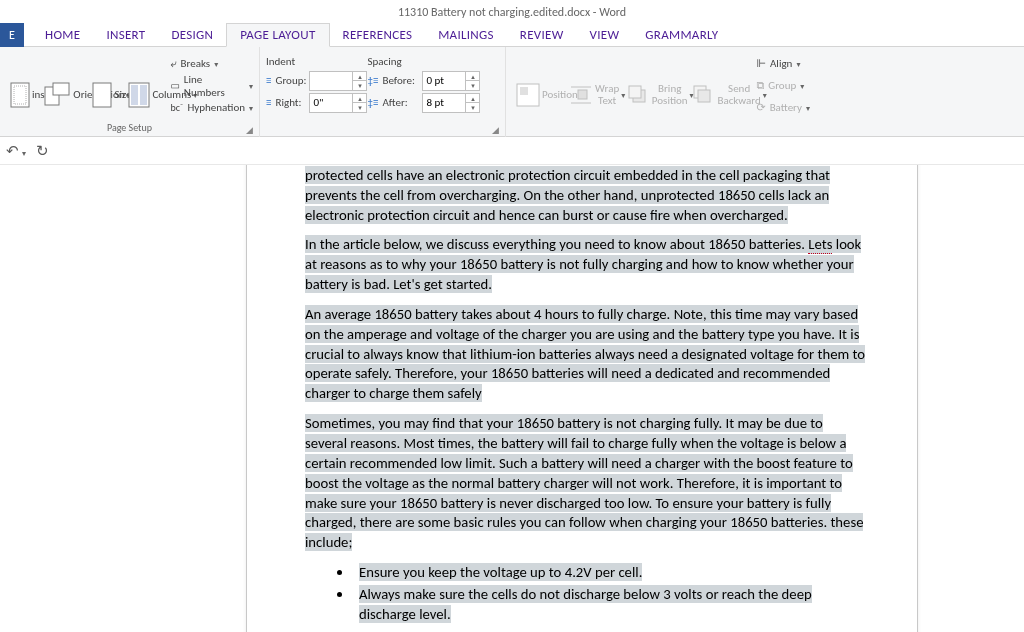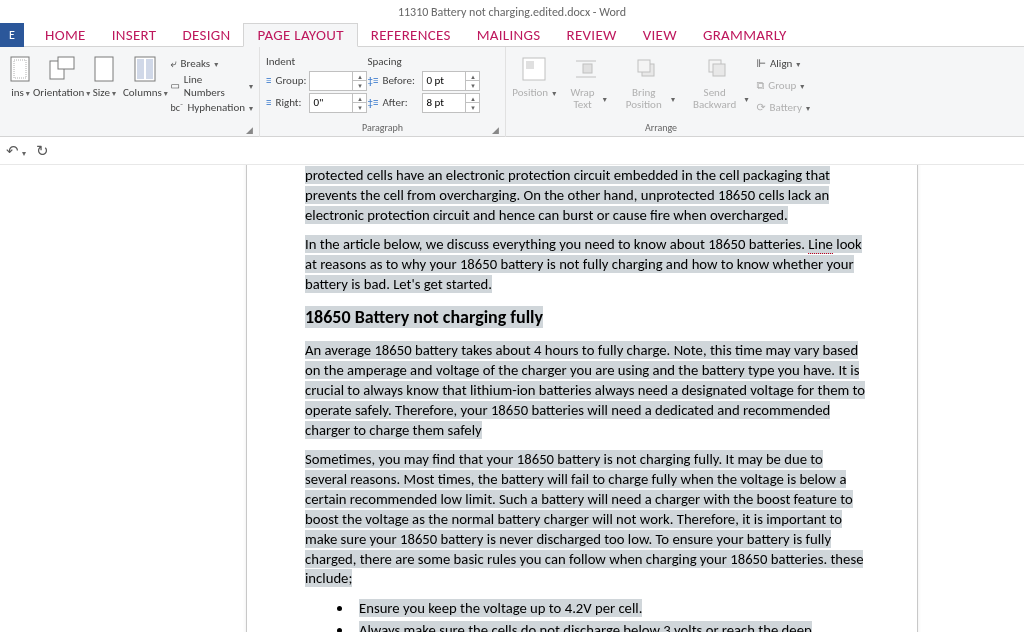--- a/index.html
+++ b/index.html
@@ -1,27 +1,27 @@
 <!DOCTYPE html>
 <html><head>
 <meta charset="utf-8">
 <style>
 *{box-sizing:border-box;margin:0;padding:0;font-family:Calibri,"Segoe UI",Arial,sans-serif}
 body{background:#fff;overflow:hidden;width:1024px;height:632px;position:relative;font-size:12px;color:#444}
 .title-bar{height:23px;background:#fff;display:flex;align-items:center;justify-content:center;font-size:12px;color:#666}
 .menu-bar{height:24px;background:#fff;display:flex;align-items:center;border-bottom:1px solid #d4d4d4}
 .file-tab{background:#2b579a;color:#fff;width:24px;height:24px;display:flex;align-items:center;justify-content:center;font-size:12px;margin-right:8px}
-.menu-item{padding:0 13px;height:24px;display:flex;align-items:center;font-size:15px;color:#be185d;cursor:pointer;letter-spacing:.3px}
+.menu-item{padding:0 13px;height:24px;display:flex;align-items:center;font-size:13px;color:#4c1d95;cursor:pointer;letter-spacing:.3px}
 .menu-item.active{border:1px solid #d4d4d4;border-bottom:1px solid #f5f6f7;background:#f5f6f7}
 .ribbon{height:90px;background:#f5f6f7;border-bottom:1px solid #d4d4d4;display:flex}
 .group{border-right:1px solid #e1e1e1;padding:4px 6px 0 6px;display:flex;flex-direction:column;position:relative;height:90px}
 .group-label{font-size:10px;color:#666;text-align:center;padding-bottom:2px;position:absolute;bottom:1px;left:0;right:0}
 .dialog-launcher{position:absolute;right:3px;bottom:3px;width:10px;height:10px;font-size:9px;color:#888}
 .group-body{display:flex;gap:4px;flex:1}
-.big-btn{display:flex;flex-direction:column;align-items:center;justify-content:flex-start;padding:2px 4px 0;gap:2px;min-width:42px;cursor:pointer}
+.big-btn{display:flex;flex-direction:row;align-items:center;justify-content:flex-start;padding:2px 4px 0;gap:2px;min-width:42px;cursor:pointer}
 .big-btn .icon-lg{width:32px;height:32px;display:flex;align-items:center;justify-content:center}
 .big-btn .lbl{font-size:11px;color:#444;line-height:1.1;text-align:center;display:flex;align-items:center;gap:2px}
 .big-btn.disabled .lbl,.big-btn.disabled .icon-lg{color:#b0b0b0}
 .small-row{display:flex;align-items:center;gap:4px;font-size:11px;color:#444;height:21px}
 .small-stack{display:flex;flex-direction:column;gap:1px;padding-top:2px}
 .spin{display:flex;align-items:center;border:1px solid #c0c0c0;background:#fff;height:20px}
 .spin input{border:0;outline:0;width:42px;font-size:11px;padding:0 3px;background:transparent}
 .spin .spinners{display:flex;flex-direction:column;width:14px;border-left:1px solid #c0c0c0}
 .spin .spinners span{height:9px;font-size:7px;text-align:center;line-height:9px;color:#666;cursor:pointer}
 .spin .spinners span:first-child{border-bottom:1px solid #c0c0c0}
@@ -121,20 +121,21 @@
             <span>Line Numbers</span> 
             <span class="chev">▾</span>
           </div>
         <div class="small-row">
             <span style="font-size:10px">bc⁻</span>
             <span>Hyphenation</span> 
             <span class="chev">▾</span>
           </div>
       </div>
     </div>
+    <div class="group-label">Page Setup</div>
     <div class="dialog-launcher">◢</div>
   </div>
 
   <div class="group" style="width:246px">
     <div class="group-body" style="gap:0">
       <div class="small-stack">
         <div class="small-row" style="height:16px">
             <span>Indent</span>
           </div>
         <div class="small-row">
@@ -181,21 +182,20 @@
           <div class="spin">
               <input value="8 pt" style="">
               <div class="spinners">
                 <span>▴</span>
                 <span>▾</span>
               </div>
             </div>
         </div>
       </div>
     </div>
-    <div class="group-label">Paragraph</div>
     <div class="dialog-launcher">◢</div>
   </div>
 
   <div class="group" style="width:310px;border-right:0">
     <div class="group-body">
       <div class="big-btn disabled">
         <span class="icon-lg">
             <svg width="24" height="24">
               <rect x="1" y="1" width="22" height="22" fill="#fff" stroke="#c0c0c0"></rect>
               <rect x="4" y="4" width="8" height="8" fill="#e0e0e0"></rect>
@@ -255,35 +255,33 @@
             <span>Group</span> 
             <span class="chev">▾</span>
           </div>
         <div class="small-row" style="color:#b0b0b0">
             <span>⟳</span> 
             <span>Battery</span> 
             <span class="chev">▾</span>
           </div>
       </div>
     </div>
-    <div class="group-label">Arrange</div>
   </div>
 </div>
 
 <div class="qat">
   <span style="color:#5a5a5a;font-size:15px">↶ <span class="chev">▾</span></span>
   <span style="color:#5a5a5a;font-size:15px">↻</span>
 </div>
 
 <div class="doc-area">
   <div class="page">
     <div class="doc">
       <p><span class="sel">are two types of the 1850 cells, namely: protected cells and unprotected cells. The 18650 protected cells have an electronic protection circuit embedded in the cell packaging that prevents the cell from overcharging. On the other hand, unprotected 18650 cells lack an electronic protection circuit and hence can burst or cause fire when overcharged.</span></p>
-      <p><span class="sel">In the article below, we discuss everything you need to know about 18650 batteries. </span><span class="sel err">Line</span><span class="sel"> look at reasons as to why your 18650 battery is not fully charging and how to know whether your battery is bad. Let's get started.</span></p>
-      <h2><span class="sel">18650 Battery not charging fully</span></h2>
+      <p><span class="sel">In the article below, we discuss everything you need to know about 18650 batteries. </span><span class="sel err">Lets</span><span class="sel"> look at reasons as to why your 18650 battery is not fully charging and how to know whether your battery is bad. Let's get started.</span></p>
       <p><span class="sel">An average 18650 battery takes about 4 hours to fully charge. Note, this time may vary based on the amperage and voltage of the charger you are using and the battery type you have. It is crucial to always know that lithium-ion batteries always need a designated voltage for them to operate safely. Therefore, your 18650 batteries will need a dedicated and recommended charger to charge them safely</span></p>
       <p><span class="sel">Sometimes, you may find that your 18650 battery is not charging fully. It may be due to several reasons. Most times, the battery will fail to charge fully when the voltage is below a certain recommended low limit. Such a battery will need a charger with the boost feature to boost the voltage as the normal battery charger will not work. Therefore, it is important to make sure your 18650 battery is never discharged too low.  To ensure your battery is fully charged, there are some basic rules you can follow when charging your 18650 batteries. these include;</span></p>
       <ul>
         <li><span class="sel">Ensure you keep the voltage up to 4.2V per cell.</span></li>
         <li><span class="sel">Always make sure the cells do not discharge below 3 volts or reach the deep discharge level.</span></li>
 
       </ul>
     </div>
   </div>
 </div>

